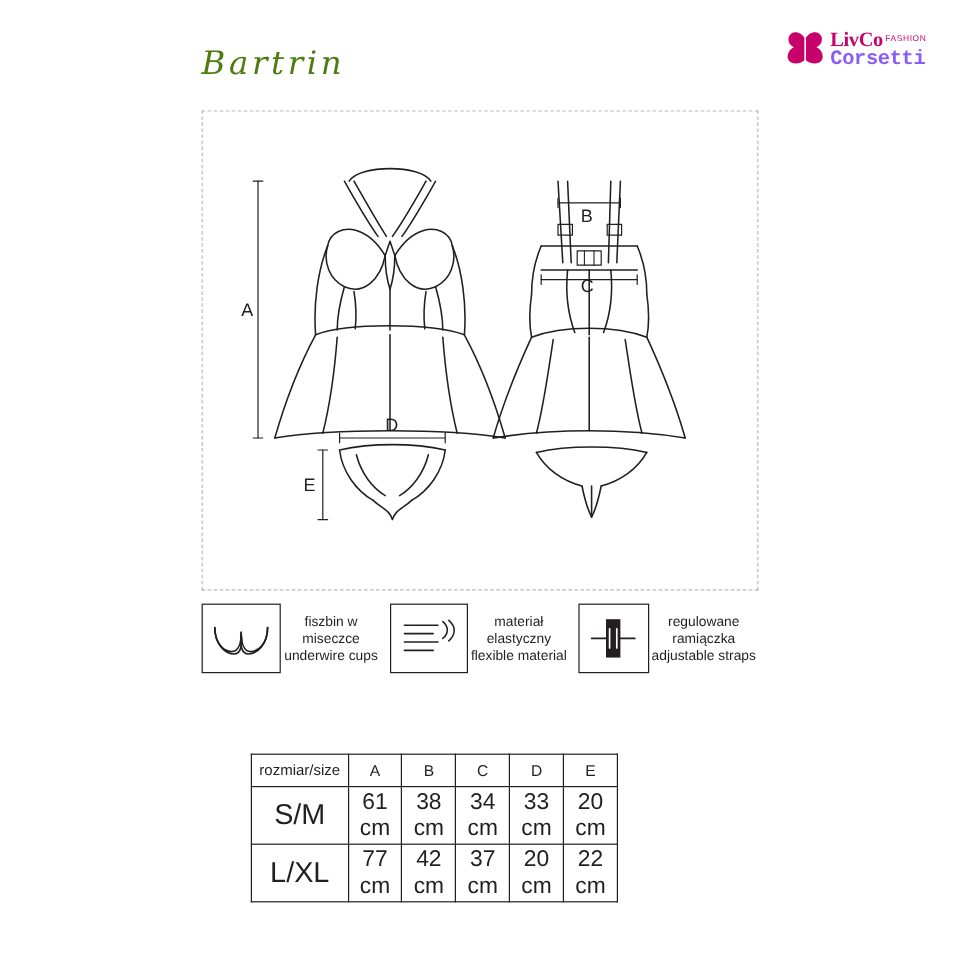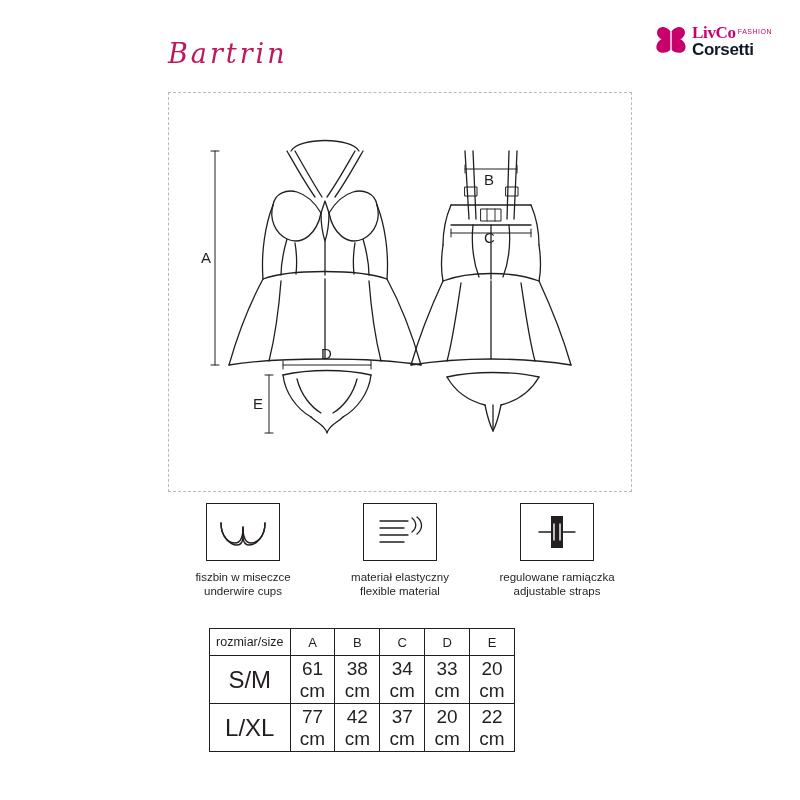--- a/index.html
+++ b/index.html
@@ -49,35 +49,35 @@
     font-weight: normal;
     letter-spacing: 0.5px;
     color: #c8006b;
     vertical-align: 4px;
     margin-left: 2px;
     font-family: "Liberation Sans", sans-serif;
   }
   .brand-line2 {
     font-size: 17px;
     font-weight: bold;
-    color: #0f172a;
+    color: #8b5cf6;
     letter-spacing: -0.3px;
-    font-family: Liberation Sans, sans-serif;
+    font-family: Liberation Mono, monospace;
   }
 
   
   .product-title {
     position: absolute;
     left: 168px;
     top: 38px;
     font-family: "DejaVu Serif", serif;
     font-style: italic;
     font-size: 27px;
     letter-spacing: 3px;
-    color: #be185d;
+    color: #4d7c0f;
   }
 
   
   .drawing-frame {
     position: absolute;
     left: 168px;
     top: 92px;
     width: 464px;
     height: 400px;
     border: 1px dashed #b9b9b9;
@@ -92,22 +92,22 @@
     position: absolute;
     left: 168px;
     top: 503px;
     width: 464px;
     display: flex;
     justify-content: space-between;
   }
   .feature {
     width: 150px;
     display: flex;
-    flex-direction: column;
-    align-items: center;
+    flex-direction: row;
+    align-items: flex-start;
   }
   .feature-box {
     width: 74px;
     height: 58px;
     border: 1px solid #231f20;
     display: flex;
     align-items: center;
     justify-content: center;
     box-sizing: border-box;
   }

